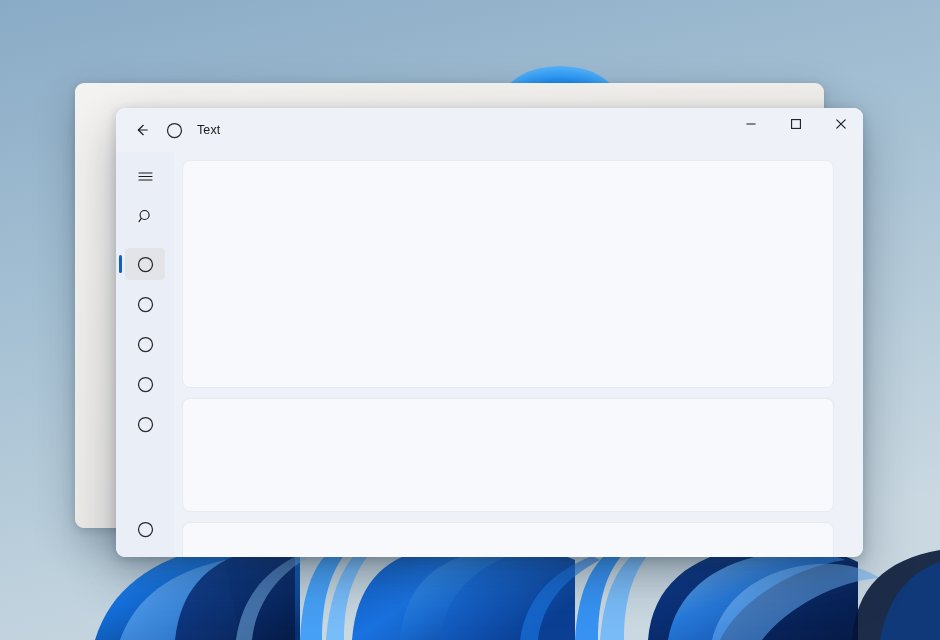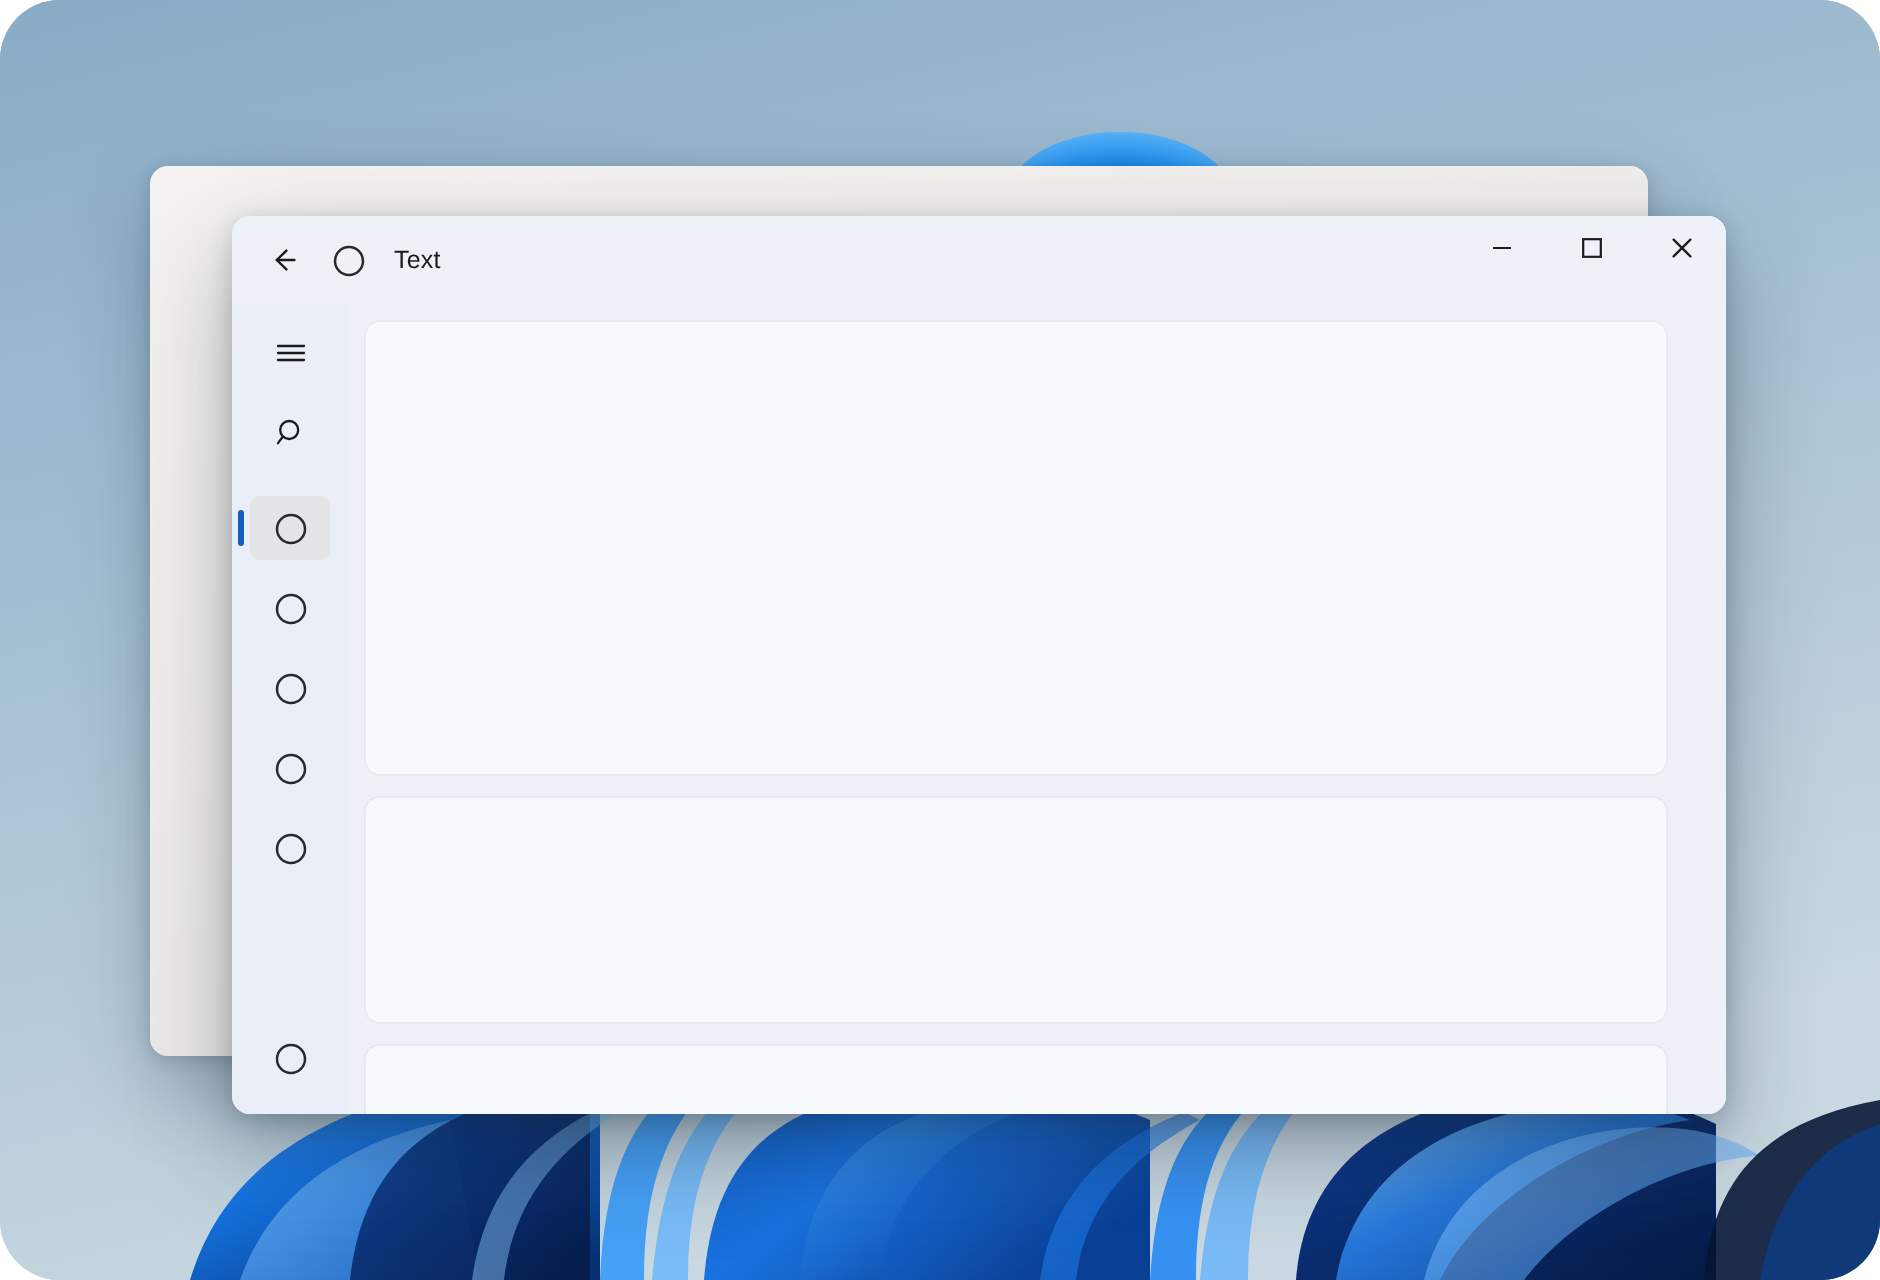--- a/index.html
+++ b/index.html
@@ -7,21 +7,20 @@
     width: 940px; height: 640px;
     overflow: hidden;
     font-family: "Liberation Sans", sans-serif;
   }
 
   #desktop {
     position: relative;
     width: 940px; height: 640px;
     overflow: hidden;
     background: linear-gradient(170deg, #85a8c4 0%, #8fb0c8 22%, #a8c2d4 55%, #bcd0dc 78%, #c9d8e1 100%);
-    border-radius: 30px;
   }
 
   
   #wallpaper {
     position: absolute;
     left: 0; top: 0;
     width: 940px; height: 640px;
     pointer-events: none;
   }
 

